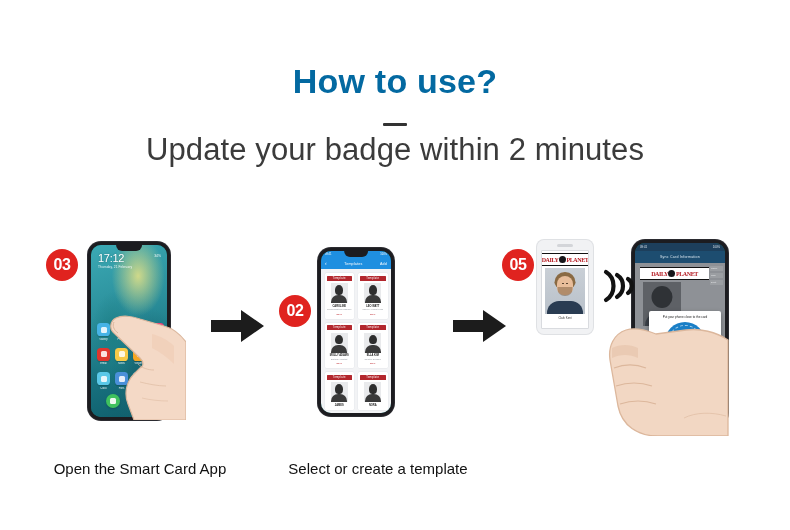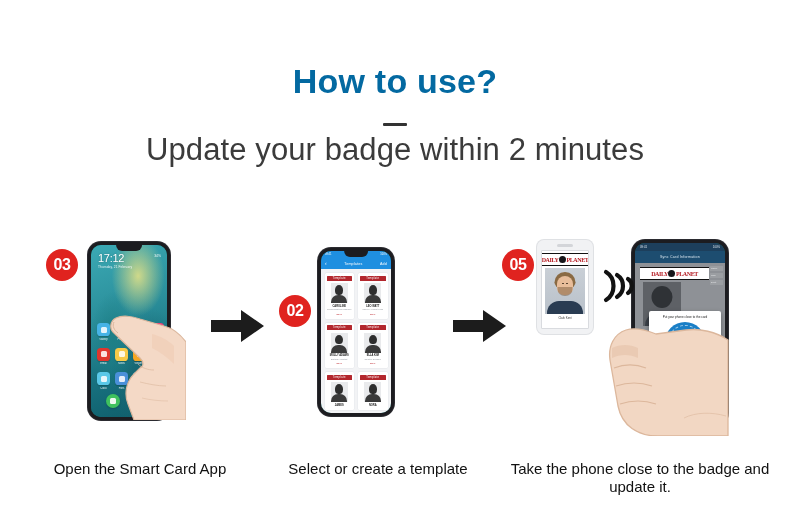--- a/index.html
+++ b/index.html
@@ -829,15 +829,14 @@
       <path d="M16 62 C24 58 34 58 42 62 L42 72 C34 68 24 68 16 72 Z" fill="#e7c6ae" opacity=".75"></path>
       <path d="M18 82 C28 78 40 78 50 82" fill="none" stroke="#dcb79c" stroke-width="1.2"></path>
       <path d="M20 100 C32 96 44 96 56 100" fill="none" stroke="#dcb79c" stroke-width="1.2"></path>
       <path d="M24 118 C36 114 48 114 60 118" fill="none" stroke="#dcb79c" stroke-width="1.2"></path>
       <path d="M88 132 C100 126 116 126 130 130" fill="none" stroke="#dcb79c" stroke-width="1" opacity=".6"></path>
     </g>
   </svg>
 
   <div class="caption" id="cap2">Select or create a template</div>
   <div class="caption" id="cap1">Open the Smart Card App</div>
-  <div class="caption" id="cap3">Take the phone close to the badge and update it.</div>
 
 </div>
 
 </body></html>

